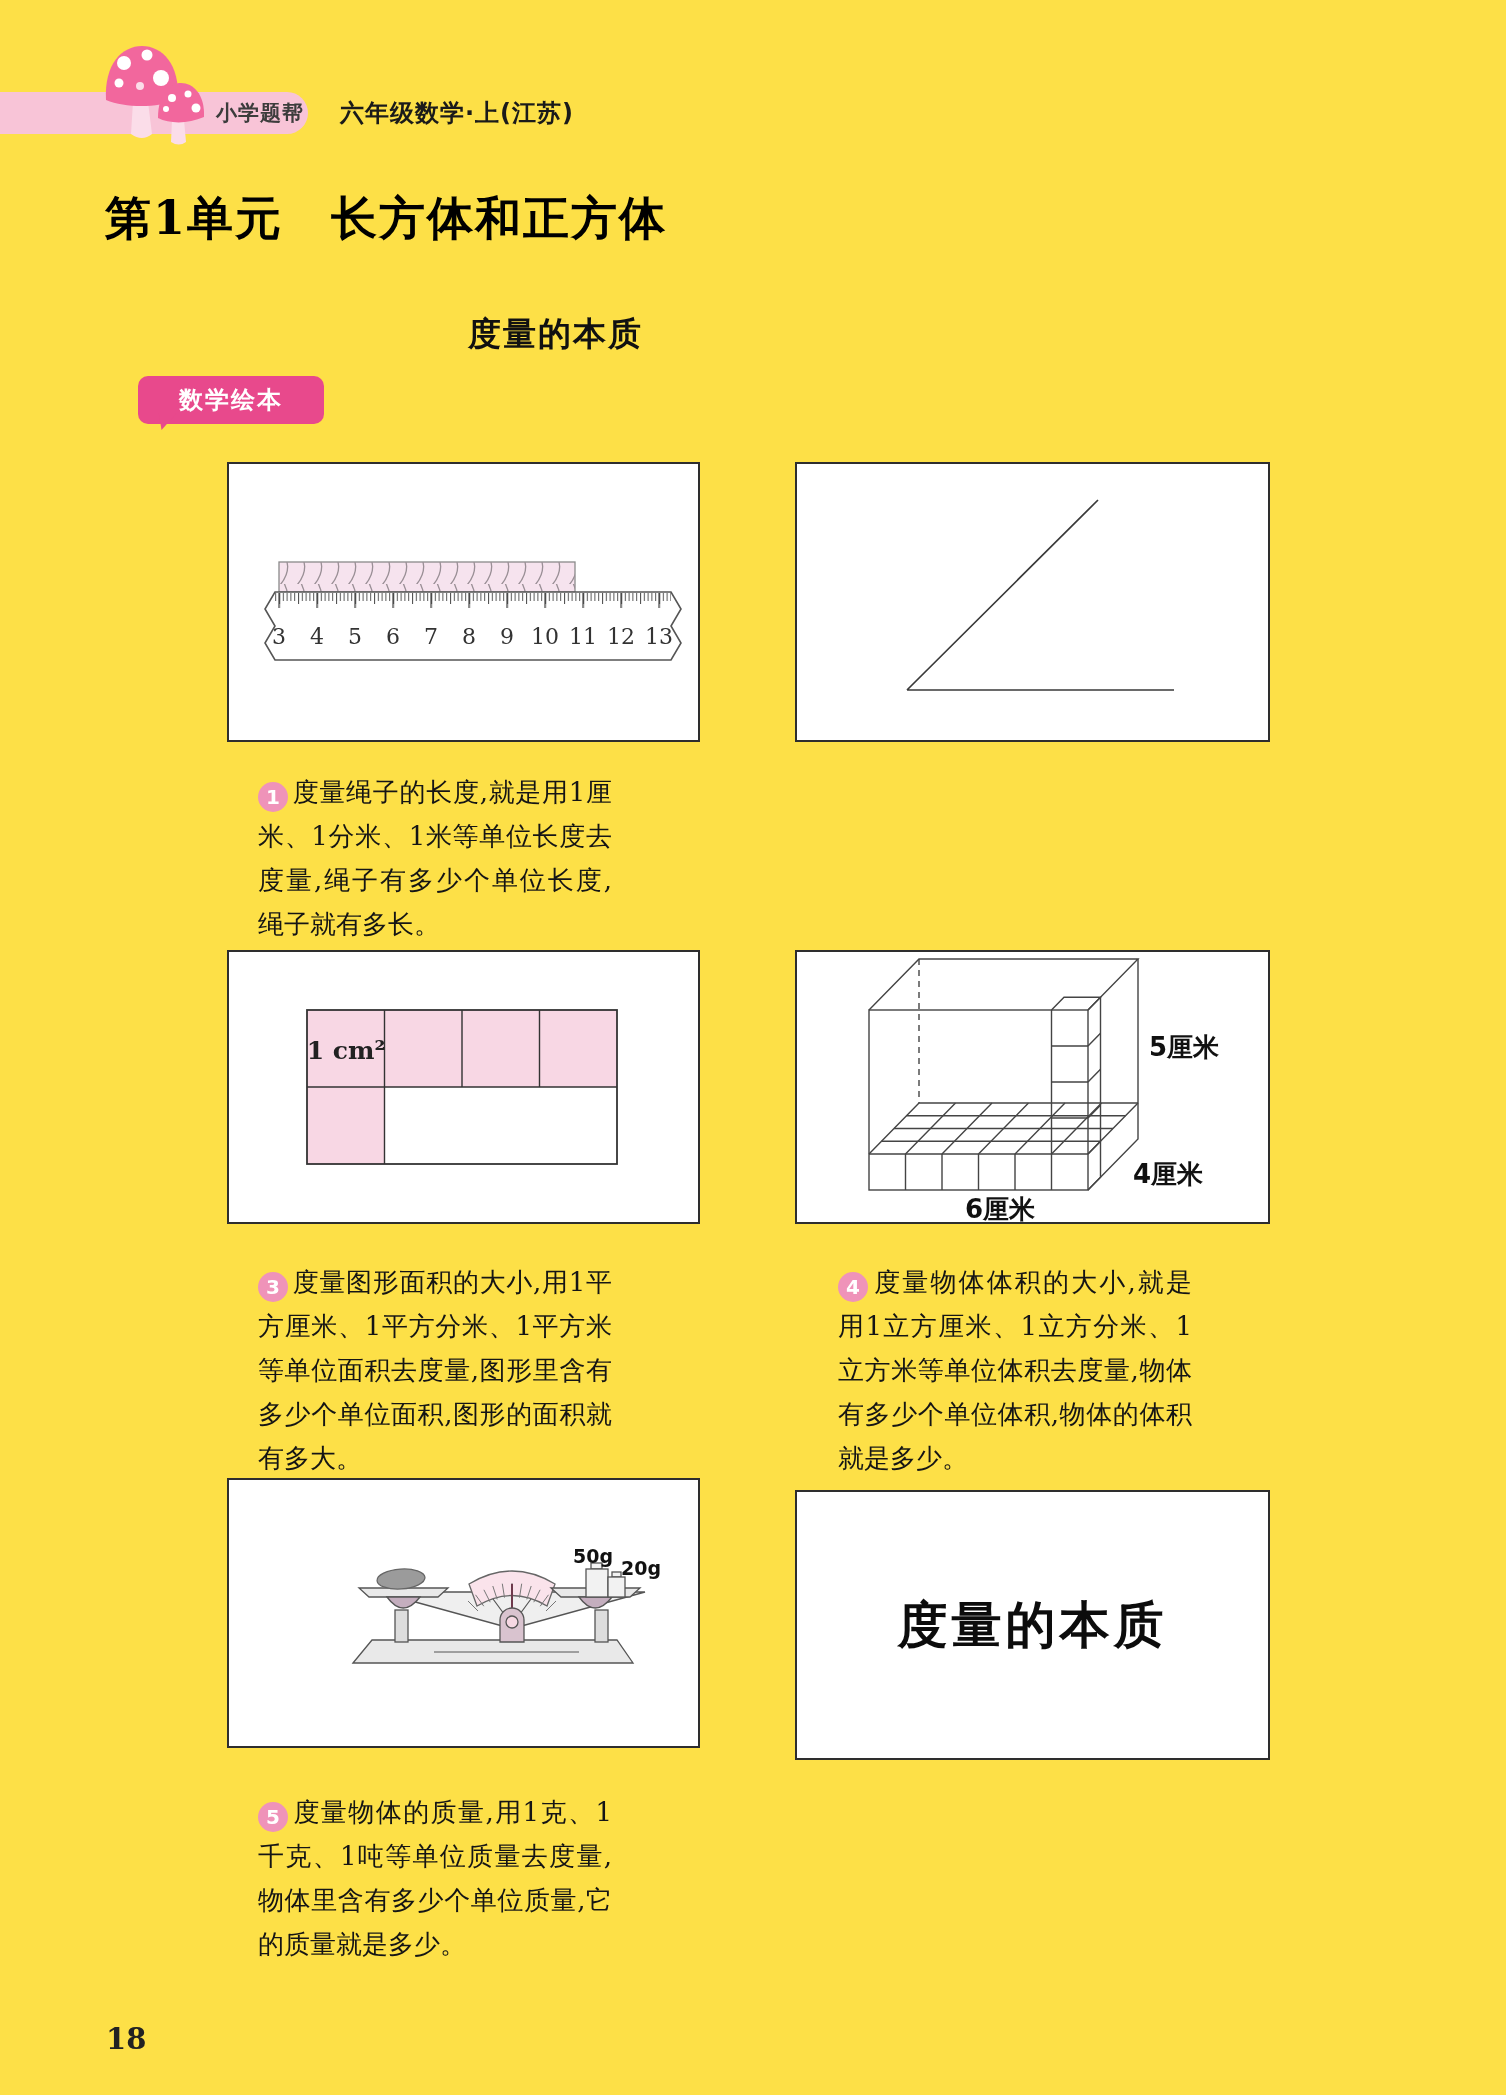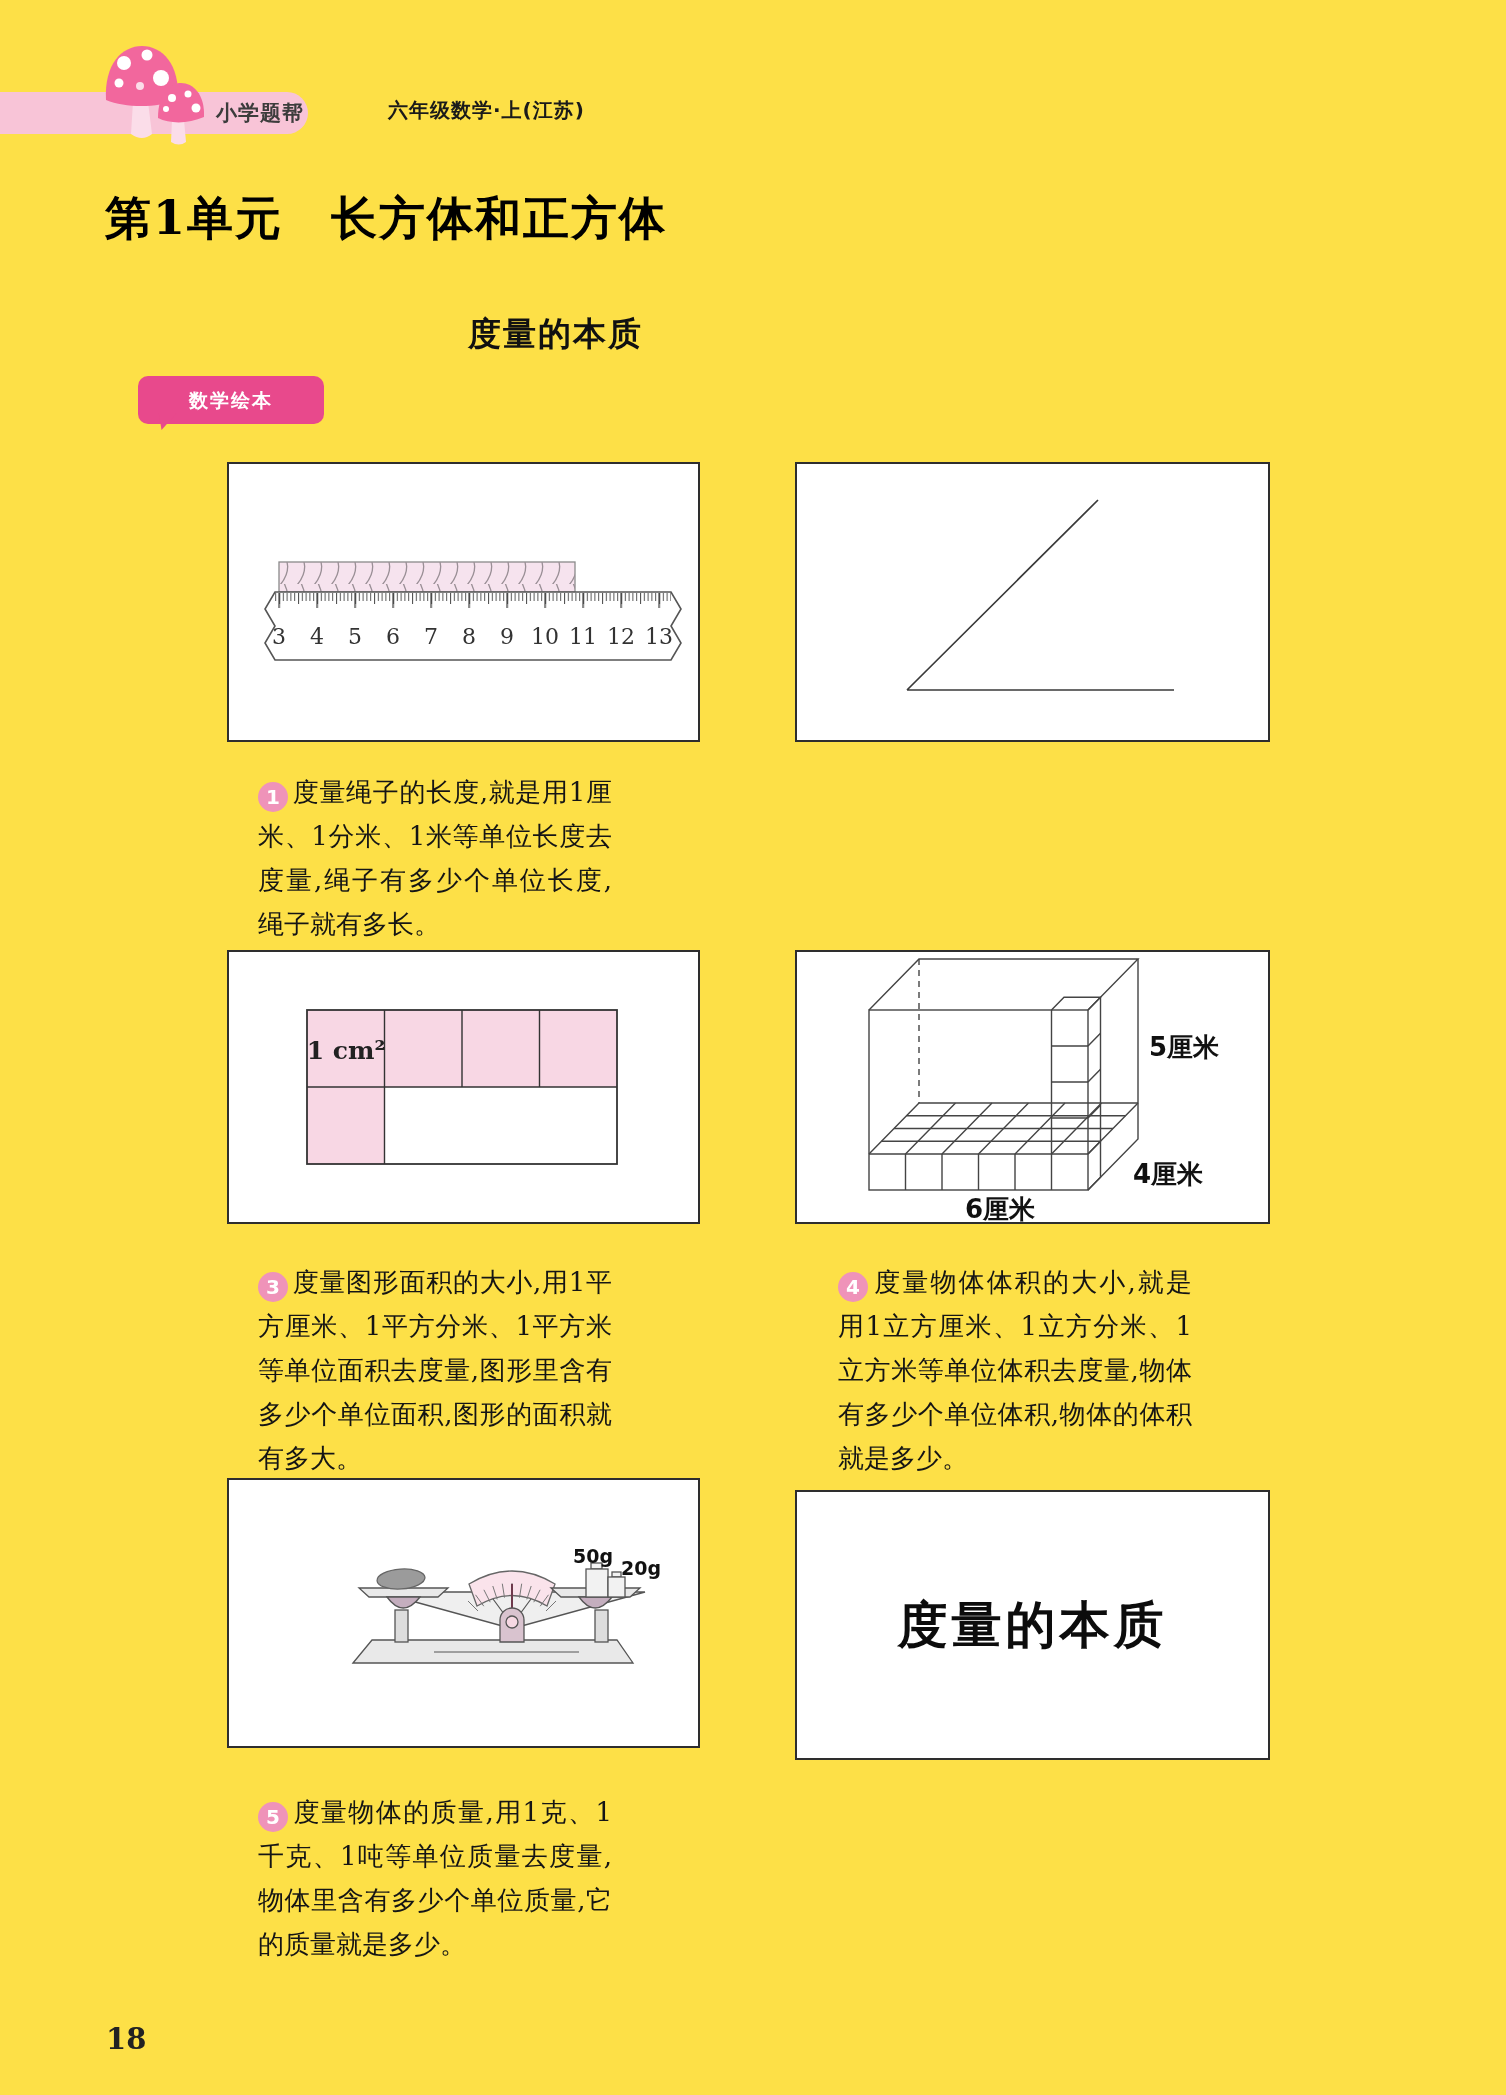--- a/index.html
+++ b/index.html
@@ -5,30 +5,30 @@
   html,body{margin:0;padding:0;background:#fff;}
   #page{position:relative;width:1506px;height:2095px;background:#fde047;overflow:hidden;
         font-family:"DejaVu Serif", serif;color:#111;}
 
   
   .hbar{position:absolute;left:0;top:92px;width:308px;height:42px;background:#F8C4D7;
         border-radius:0 21px 21px 0;}
   .logo-text{position:absolute;left:216px;top:99px;font-family:"DejaVu Sans",sans-serif;
         font-size:21px;font-weight:600;color:#3c3c3c;letter-spacing:1px;}
   .edition{position:absolute;left:340px;top:97px;font-family:"DejaVu Sans",sans-serif;
-        font-size:20px;font-weight:700;color:#1a1a1a;letter-spacing:1px;margin-left:48px;}
+        font-size:24px;font-weight:700;color:#1a1a1a;letter-spacing:1px;}
   .mush{position:absolute;left:100px;top:38px;}
 
   .unit-title{position:absolute;left:105px;top:188px;font-size:46px;font-weight:700;
         letter-spacing:2px;color:#000;}
   .subtitle{position:absolute;left:468px;top:312px;font-family:"DejaVu Sans",sans-serif;
         font-size:33px;font-weight:600;letter-spacing:2px;color:#111;}
 
   .badge{position:absolute;left:138px;top:376px;width:186px;height:48px;background:#E8498C;
-        border-radius:10px;color:#fff;font-family:"DejaVu Sans",sans-serif;font-size:19px;
+        border-radius:10px;color:#fff;font-family:"DejaVu Sans",sans-serif;font-size:24px;
         font-weight:600;text-align:center;line-height:48px;letter-spacing:2px;}
   .badge::after{content:"";position:absolute;left:16px;bottom:-15px;width:0;height:0;
         border:9px solid transparent;border-top:17px solid #E8498C;transform:skewX(-20deg);}
 
   .panel{position:absolute;background:#fff;border:2px solid #2e2e2e;}
   .p1{left:227px;top:462px;width:469px;height:276px;}
   .p2{left:795px;top:462px;width:471px;height:276px;}
   .p3{left:227px;top:950px;width:469px;height:270px;}
   .p4{left:795px;top:950px;width:471px;height:270px;}
   .p5{left:227px;top:1478px;width:469px;height:266px;}

